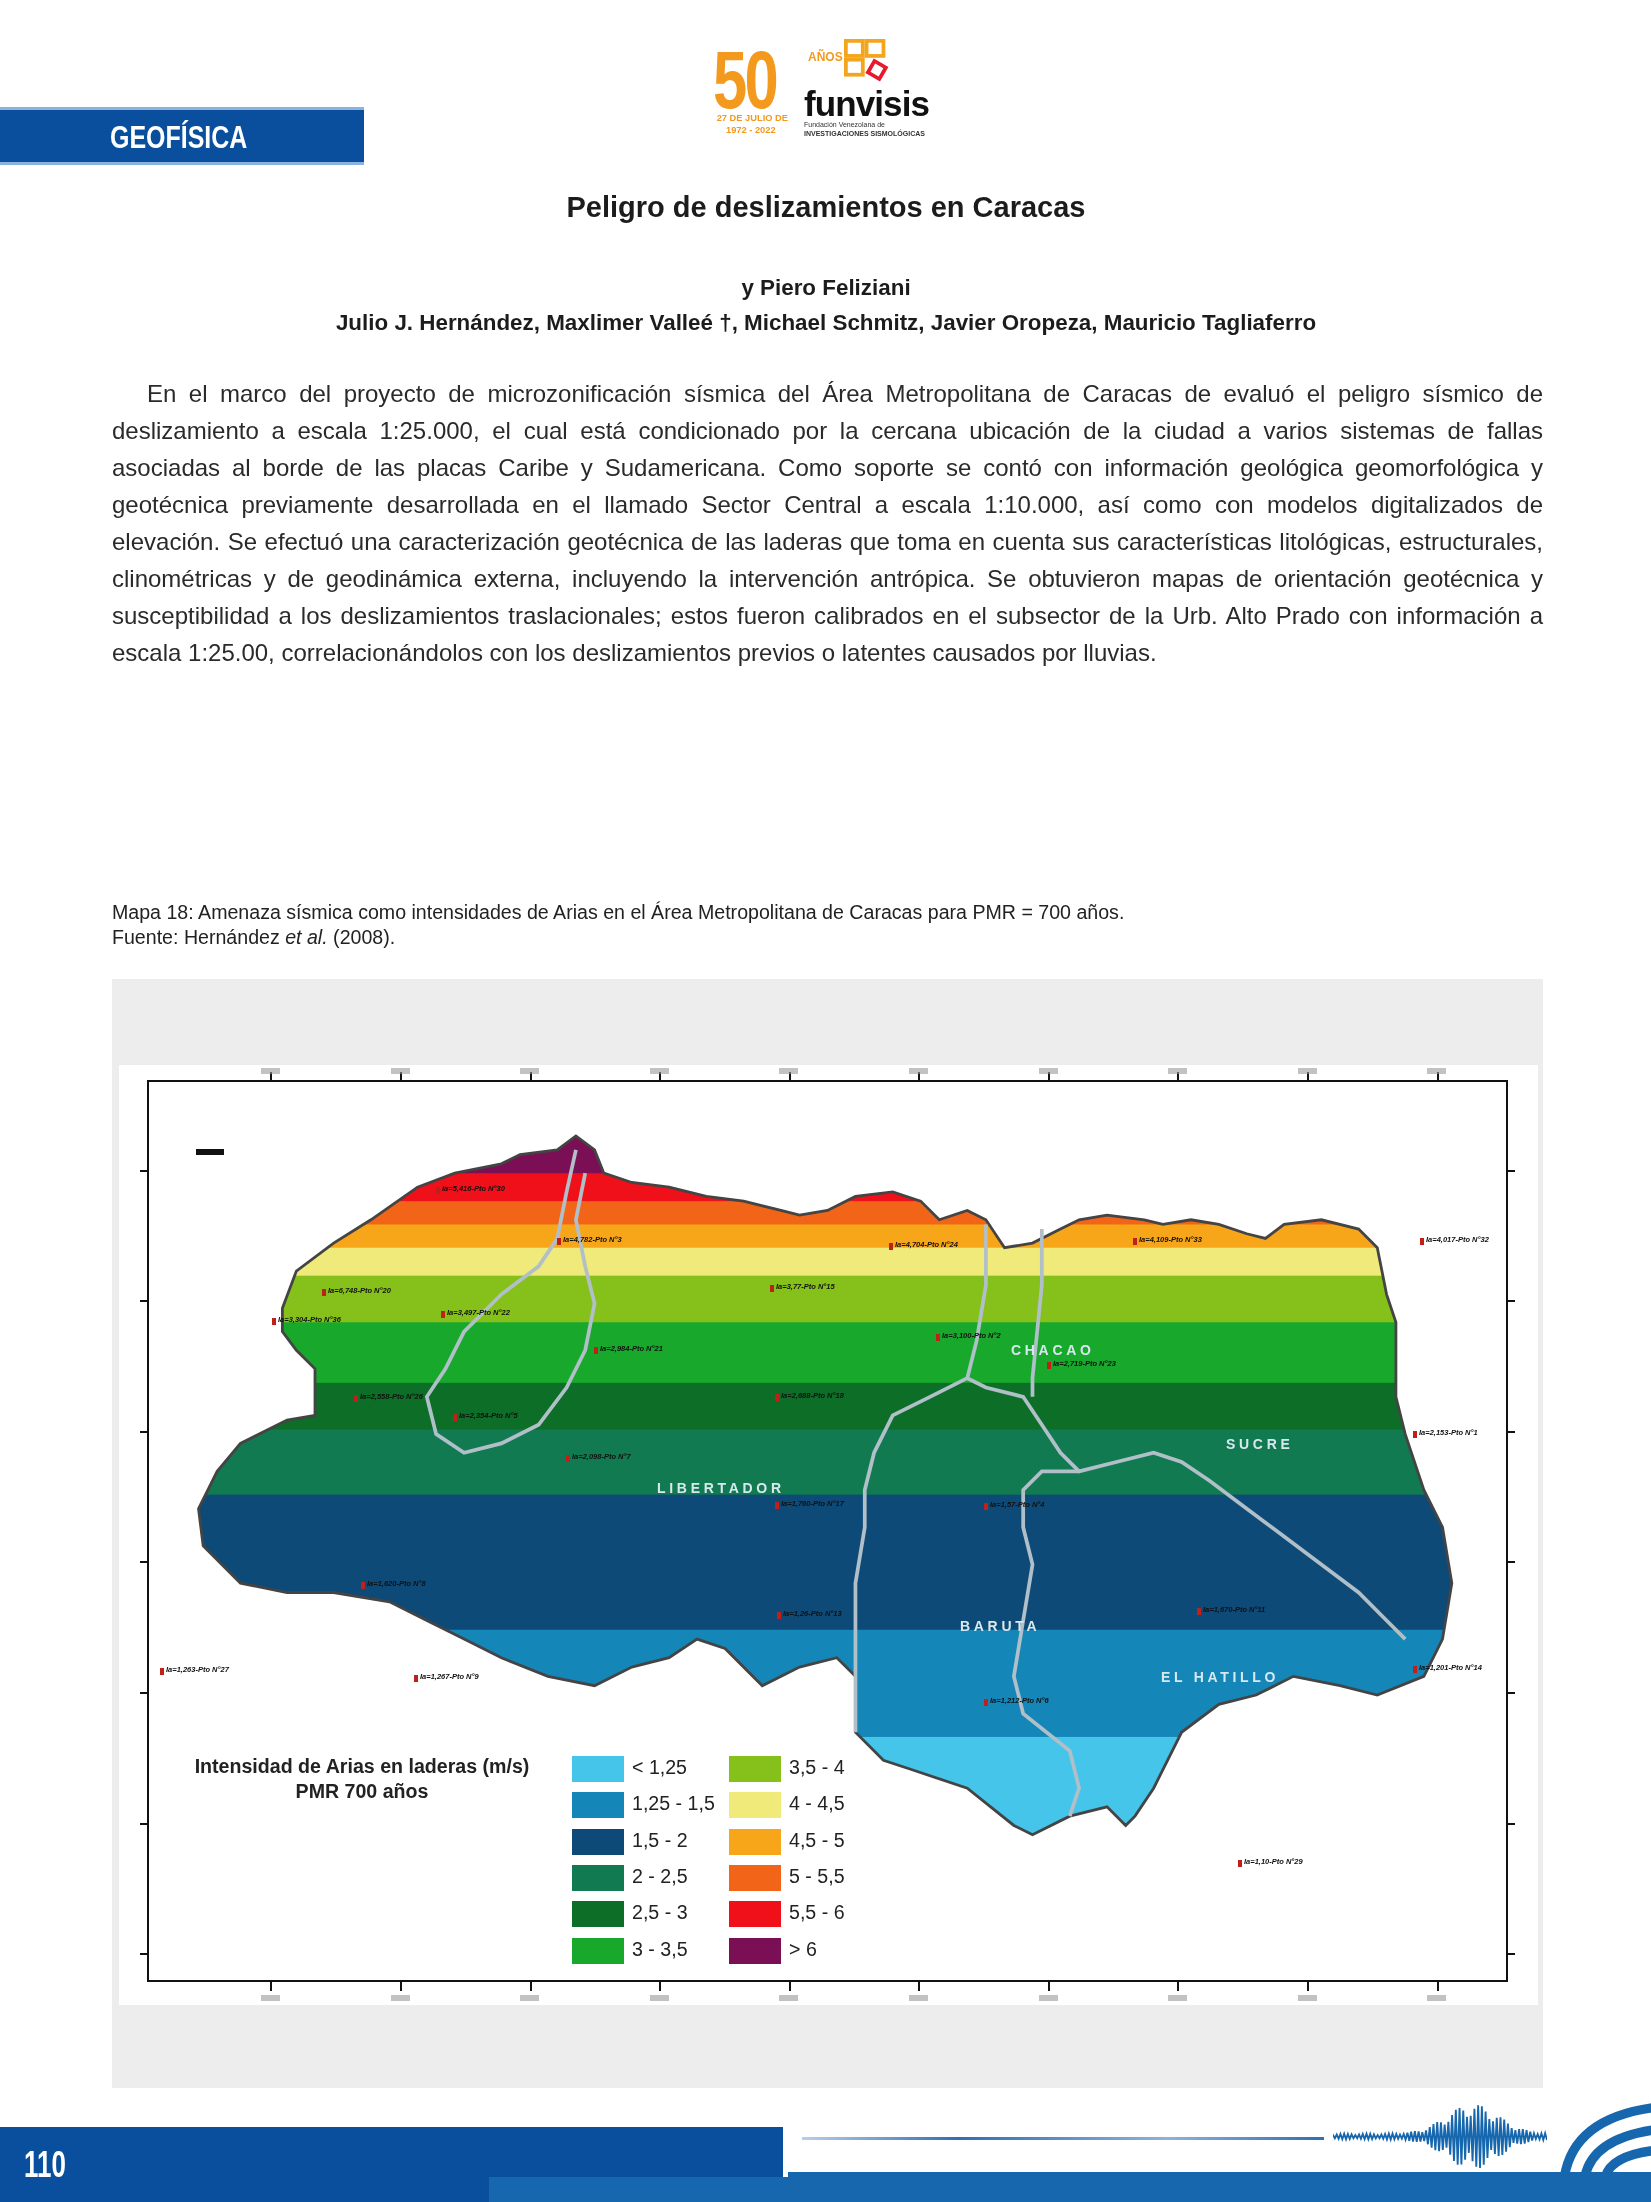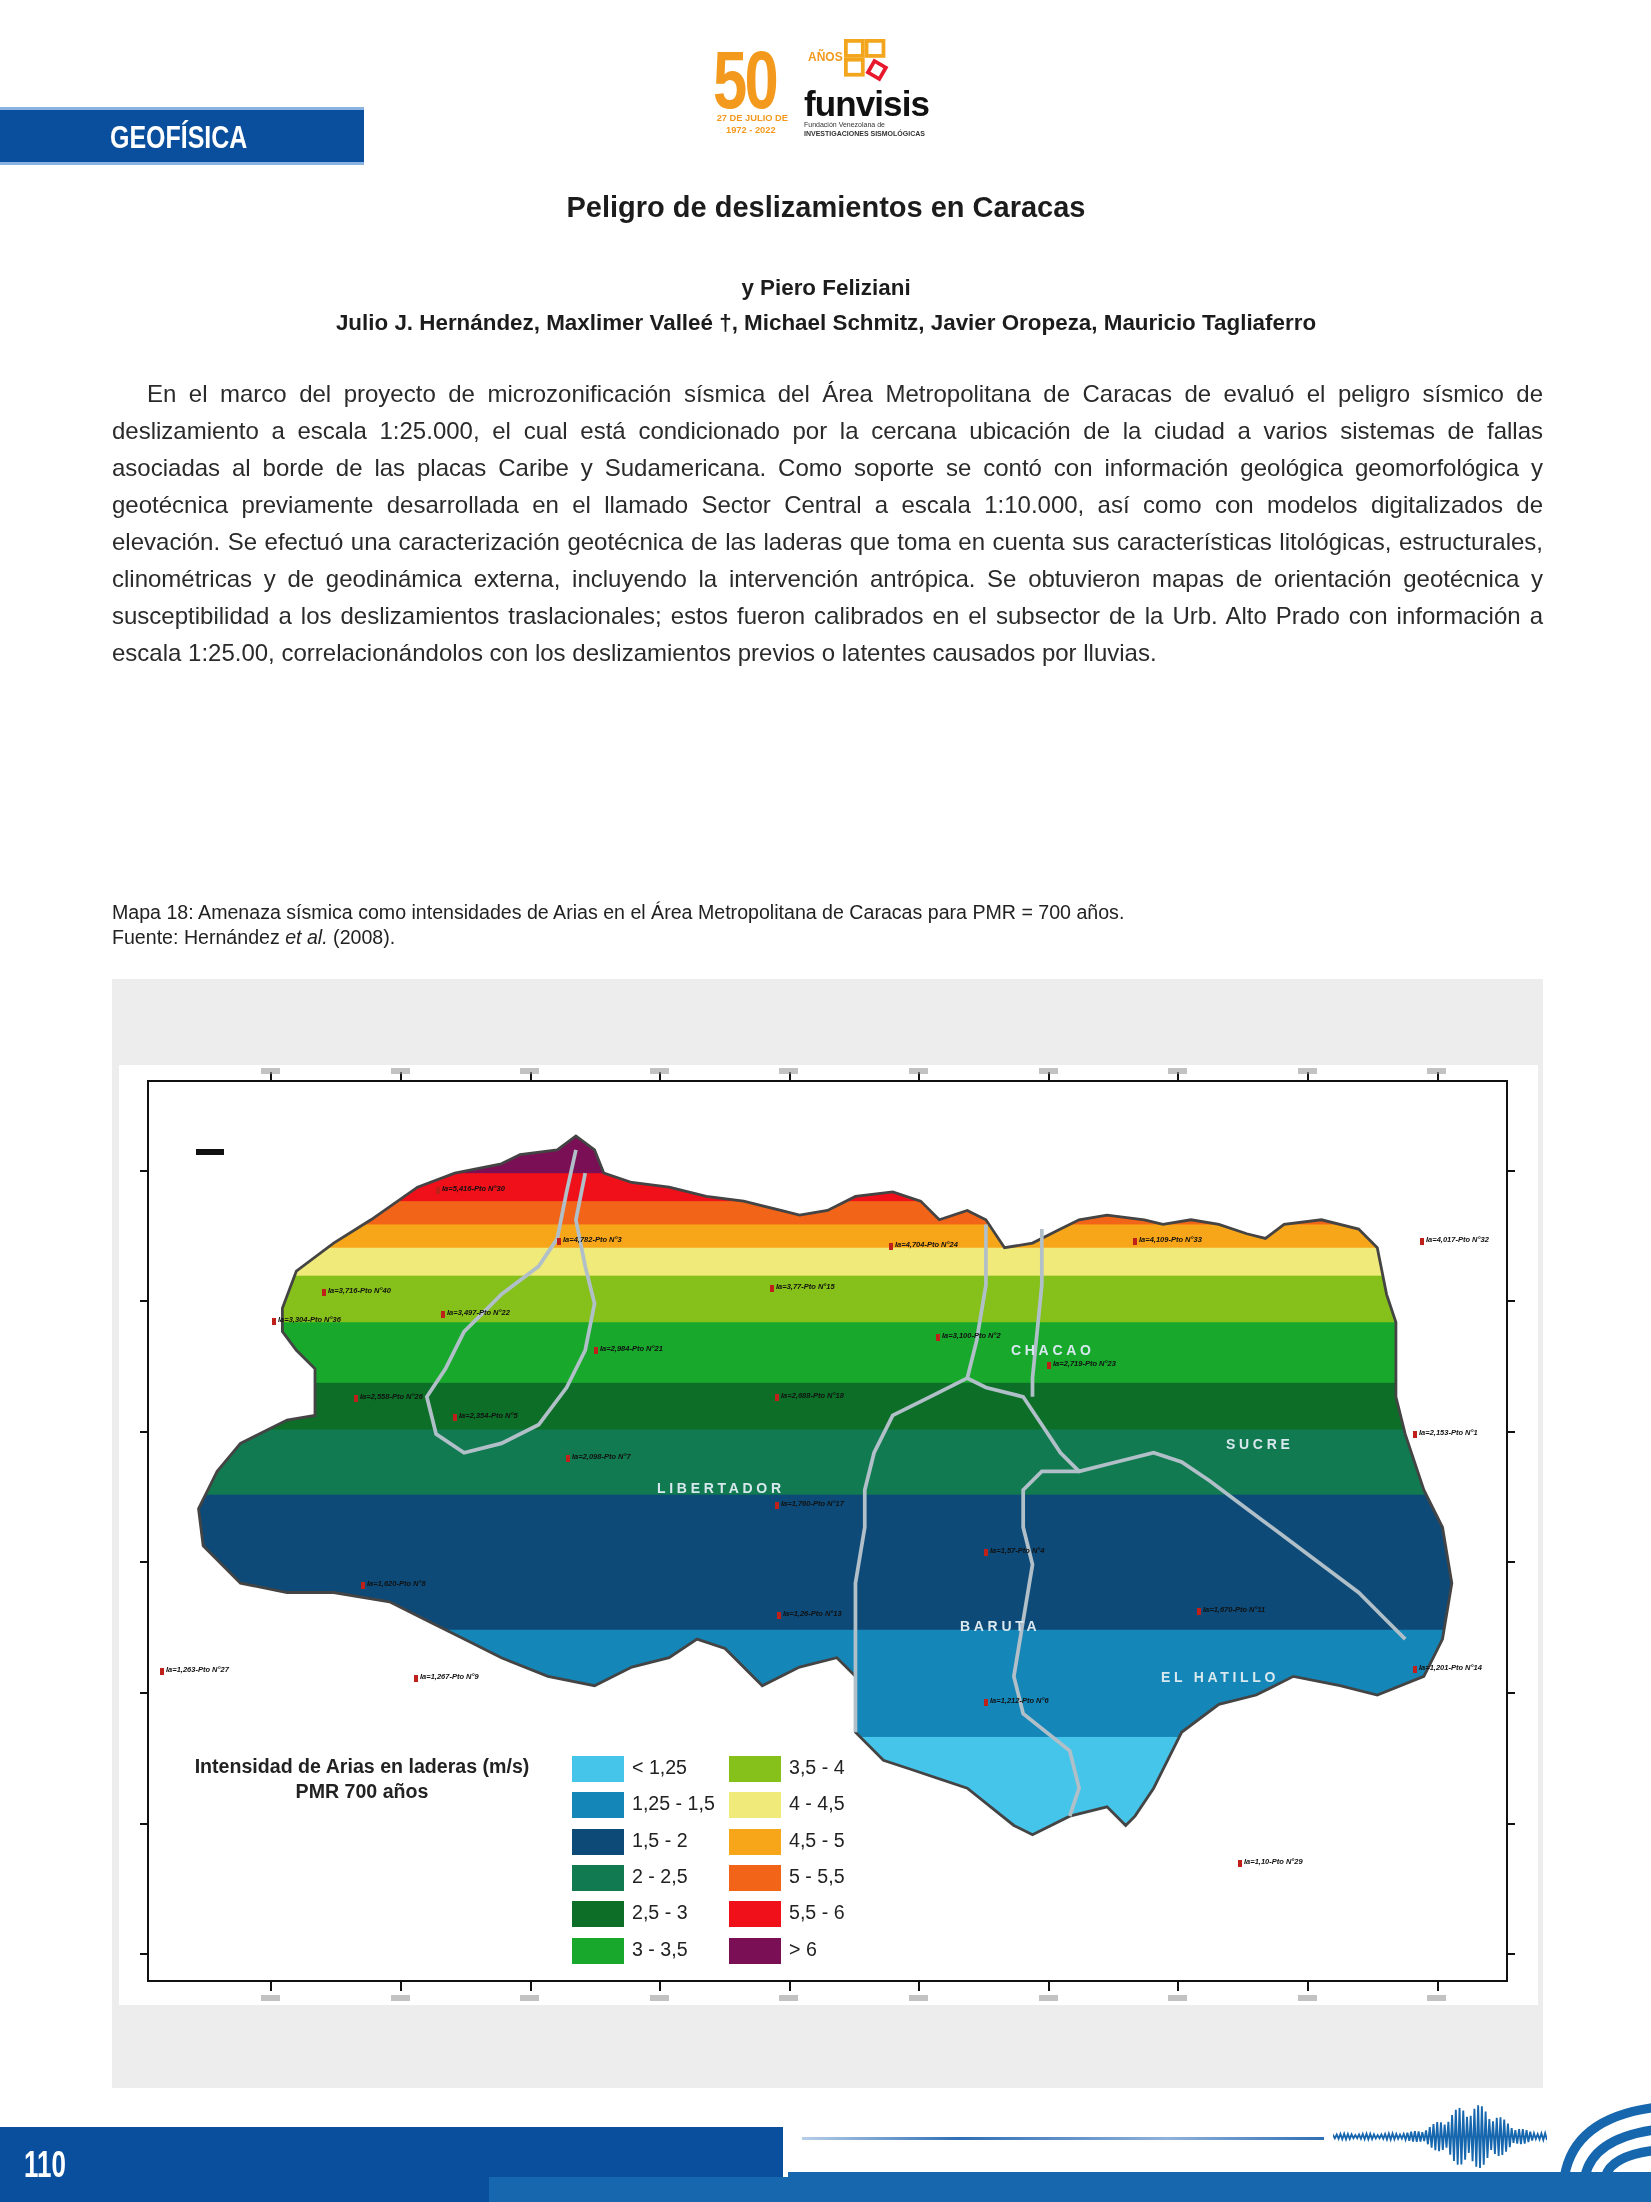--- a/index.html
+++ b/index.html
@@ -177,34 +177,34 @@
   <div class="region" style="left:1011px;top:1342px;">CHACAO</div>
   <div class="region" style="left:1226px;top:1436px;">SUCRE</div>
   <div class="region" style="left:960px;top:1618px;text-align:center;">BARUTA</div>
   <div class="region" style="left:1161px;top:1669px;">EL HATILLO</div>
 
   <div class="stn" style="left:442px;top:1184px;">Ia=5,416-Pto N°30</div>
   <div class="stn" style="left:563px;top:1235px;">Ia=4,782-Pto N°3</div>
   <div class="stn" style="left:895px;top:1240px;">Ia=4,704-Pto N°24</div>
   <div class="stn" style="left:1139px;top:1235px;">Ia=4,109-Pto N°33</div>
   <div class="stn" style="left:1426px;top:1235px;">Ia=4,017-Pto N°32</div>
-  <div class="stn" style="left:328px;top:1286px;">Ia=3,716-Pto N°40</div>
+  <div class="stn" style="left:328px;top:1286px;">Ia=6,748-Pto N°20</div>
   <div class="stn" style="left:278px;top:1315px;">Ia=3,304-Pto N°36</div>
   <div class="stn" style="left:447px;top:1308px;">Ia=3,497-Pto N°22</div>
   <div class="stn" style="left:776px;top:1282px;">Ia=3,77-Pto N°15</div>
   <div class="stn" style="left:942px;top:1331px;">Ia=3,100-Pto N°2</div>
   <div class="stn" style="left:1053px;top:1359px;">Ia=2,719-Pto N°23</div>
   <div class="stn" style="left:600px;top:1344px;">Ia=2,984-Pto N°21</div>
   <div class="stn" style="left:360px;top:1392px;">Ia=2,558-Pto N°26</div>
   <div class="stn" style="left:459px;top:1411px;">Ia=2,354-Pto N°5</div>
   <div class="stn" style="left:781px;top:1391px;">Ia=2,688-Pto N°18</div>
   <div class="stn" style="left:572px;top:1452px;">Ia=2,098-Pto N°7</div>
   <div class="stn" style="left:1419px;top:1428px;">Ia=2,153-Pto N°1</div>
   <div class="stn" style="left:781px;top:1499px;">Ia=1,760-Pto N°17</div>
-  <div class="stn" style="left:990px;top:1546px;">Ia=1,57-Pto N°4</div>
+  <div class="stn" style="left:990px;top:1500px;">Ia=1,57-Pto N°4</div>
   <div class="stn" style="left:367px;top:1579px;">Ia=1,620-Pto N°8</div>
   <div class="stn" style="left:783px;top:1609px;">Ia=1,26-Pto N°13</div>
   <div class="stn" style="left:166px;top:1665px;">Ia=1,263-Pto N°27</div>
   <div class="stn" style="left:420px;top:1672px;">Ia=1,267-Pto N°9</div>
   <div class="stn" style="left:1203px;top:1605px;">Ia=1,670-Pto N°11</div>
   <div class="stn" style="left:1419px;top:1663px;">Ia=1,201-Pto N°14</div>
   <div class="stn" style="left:990px;top:1696px;">Ia=1,212-Pto N°6</div>
   <div class="stn" style="left:1244px;top:1857px;">Ia=1,10-Pto N°29</div>
 </div>
 

